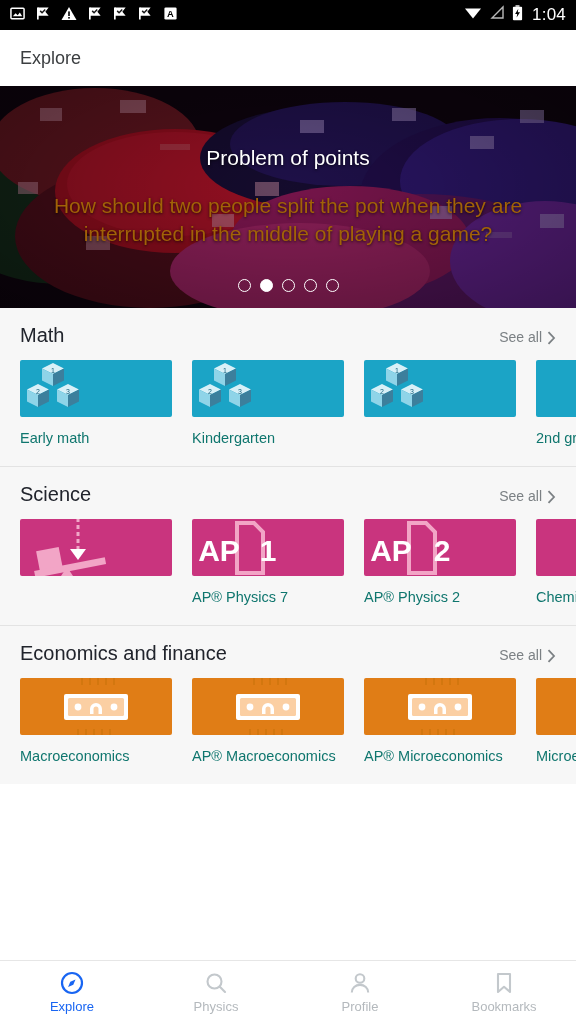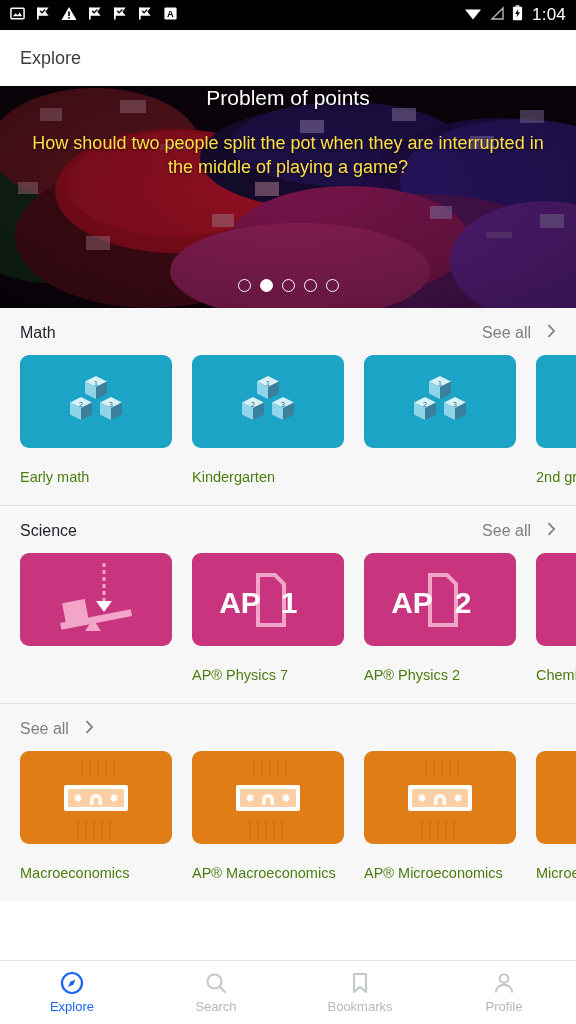--- a/index.html
+++ b/index.html
@@ -10,21 +10,21 @@
     overflow:hidden;
     position:relative;
   }
 
   
   .statusbar{
     height:30px; background:#000; display:flex; align-items:center;
     padding:0 10px; gap:0px;
   }
   .sb-left{ display:flex; align-items:center; gap:11px; flex:1; }
-  .sb-right{ display:flex; align-items:flex-end; gap:7px; }
+  .sb-right{ display:flex; align-items:flex-start; gap:7px; }
   .sb-clock{ color:#fff; font-size:17px; letter-spacing:.2px; padding-left:2px;}
   .ico{ display:block; }
 
   
   .appbar{
     height:56px; background:#fff; display:flex; align-items:center;
     padding:0 20px;
   }
   .appbar-title{ font-size:18px; color:#3b3e40; }
 
@@ -33,66 +33,66 @@
     position:relative; height:222px; overflow:hidden;
     background:#0a0310;
   }
   .hero-bg{ position:absolute; inset:0; }
   .hero-shade{
     position:absolute; inset:0;
     background:radial-gradient(ellipse at 50% 45%, rgba(0,0,0,.30), rgba(0,0,0,.55));
   }
   .hero-content{
     position:absolute; inset:0; display:flex; flex-direction:column;
-    align-items:center; padding:0 28px;
+    align-items:center; justify-content:center; padding:0 28px;
   }
   .hero-title{
     color:#fff; font-size:21px; font-weight:400; text-align:center;
     text-shadow:0 1px 3px rgba(0,0,0,.7); margin-bottom:22px;
   }
   .hero-sub{
-    color:#fde047; font-size:18px; line-height:1.33; text-align:center;
+    color:#a16207; font-size:21px; line-height:1.33; text-align:center;
     text-shadow:0 1px 3px rgba(0,0,0,.7); max-width:545px;
   }
   .dots{
     position:absolute; left:0; right:0; bottom:16px;
     display:flex; justify-content:center; gap:9px;
   }
   .dot{
     width:13px; height:13px; border-radius:50%;
     border:1.6px solid #fff; background:transparent;
   }
   .dot.active{ background:#fff; }
 
   
   .scroll{ background:#f7f7f7; }
   .section{ background:#f7f7f7; padding-top:16px; }
   .section + .section{ border-top:1px solid #e3e3e3; }
   .sec-head{
     display:flex; align-items:baseline; justify-content:space-between;
     padding:0 20px; margin-bottom:13px;
   }
-  .sec-title{ font-size:16px; color:#21242c; font-weight:400; }
+  .sec-title{ font-size:20px; color:#21242c; font-weight:400; }
   .see-all{
-    display:flex; align-items:flex-start; gap:16px;
-    font-size:16px; color:#7b8084;
+    display:flex; align-items:flex-end; gap:5px;
+    font-size:14px; color:#7b8084;
   }
   .chev{ display:block; }
 
   .row{
     display:flex; gap:20px; padding:0 20px; overflow:hidden;
   }
   .card{ width:152px; flex:0 0 152px; }
   .thumb{
-    width:152px; height:93px; border-radius:9px;
-    display:flex; align-items:center; justify-content:center;
+    width:152px; height:57px; border-radius:2px;
+    display:flex; align-items:center; 
     overflow:hidden; position:relative;
   }
   .card-label{
-    margin-top:20px; font-size:14.5px; color:#4d7c0f; line-height:1.32;
+    margin-top:12px; font-size:14.5px; color:#0f766e; line-height:1.32;
   }
   .sec-pad{ height:18px; }
 
   
   .tabbar{
     position:absolute; left:0; right:0; bottom:0; height:64px;
     background:#fff; border-top:1px solid #e6e6e6;
     display:flex;
   }
   .tab{
@@ -378,20 +378,21 @@
           
         </div>
         <div class="card-label">Chemistry</div>
       </div>
     </div>
     <div class="sec-pad"></div>
   </div>
 
   <div class="section">
     <div class="sec-head">
+      <span class="sec-title">Economics and finance</span>
       <span class="see-all">
         <span>See all</span>
         <svg class="chev" width="9" height="14" viewBox="0 0 9 14">
             <path d="M1.5 1.2L7 7l-5.5 5.8" fill="none" stroke="#7b8084" stroke-width="1.8"></path>
           </svg>
       </span>
     </div>
     <div class="row">
       <div class="card">
         <div class="thumb" style="background:#e07d16">
@@ -470,28 +471,28 @@
       <circle cx="12" cy="12" r="10" fill="none" stroke="#1865f2" stroke-width="2.2"></circle>
       <path d="M15.5 8.5l-2.2 5.2-5.2 2.2 2.2-5.2z" fill="#1865f2"></path>
     </svg>
     <span class="tab-label">Explore</span>
   </div>
   <div class="tab">
     <svg width="24" height="24" viewBox="0 0 24 24">
       <circle cx="10.5" cy="10.5" r="7" fill="none" stroke="#c3c8cc" stroke-width="2.1"></circle>
       <path d="M15.6 15.6L21 21" stroke="#c3c8cc" stroke-width="2.1" fill="none" stroke-linecap="round"></path>
     </svg>
-    <span class="tab-label">Search</span>
-  </div>
-  <div class="tab">
-    <svg width="24" height="24" viewBox="0 0 24 24">
-      <path d="M6 3h12v18l-6-5.2L6 21z" fill="none" stroke="#c3c8cc" stroke-width="2.1" stroke-linejoin="round"></path>
-    </svg>
-    <span class="tab-label">Bookmarks</span>
+    <span class="tab-label">Physics</span>
   </div>
   <div class="tab">
     <svg width="24" height="24" viewBox="0 0 24 24">
       <circle cx="12" cy="7.5" r="4.3" fill="none" stroke="#c3c8cc" stroke-width="2.1"></circle>
       <path d="M3.8 21.5c0-4.6 3.7-7.6 8.2-7.6s8.2 3 8.2 7.6" fill="none" stroke="#c3c8cc" stroke-width="2.1"></path>
     </svg>
     <span class="tab-label">Profile</span>
   </div>
+  <div class="tab">
+    <svg width="24" height="24" viewBox="0 0 24 24">
+      <path d="M6 3h12v18l-6-5.2L6 21z" fill="none" stroke="#c3c8cc" stroke-width="2.1" stroke-linejoin="round"></path>
+    </svg>
+    <span class="tab-label">Bookmarks</span>
+  </div>
 </div>
 
 </body></html>

